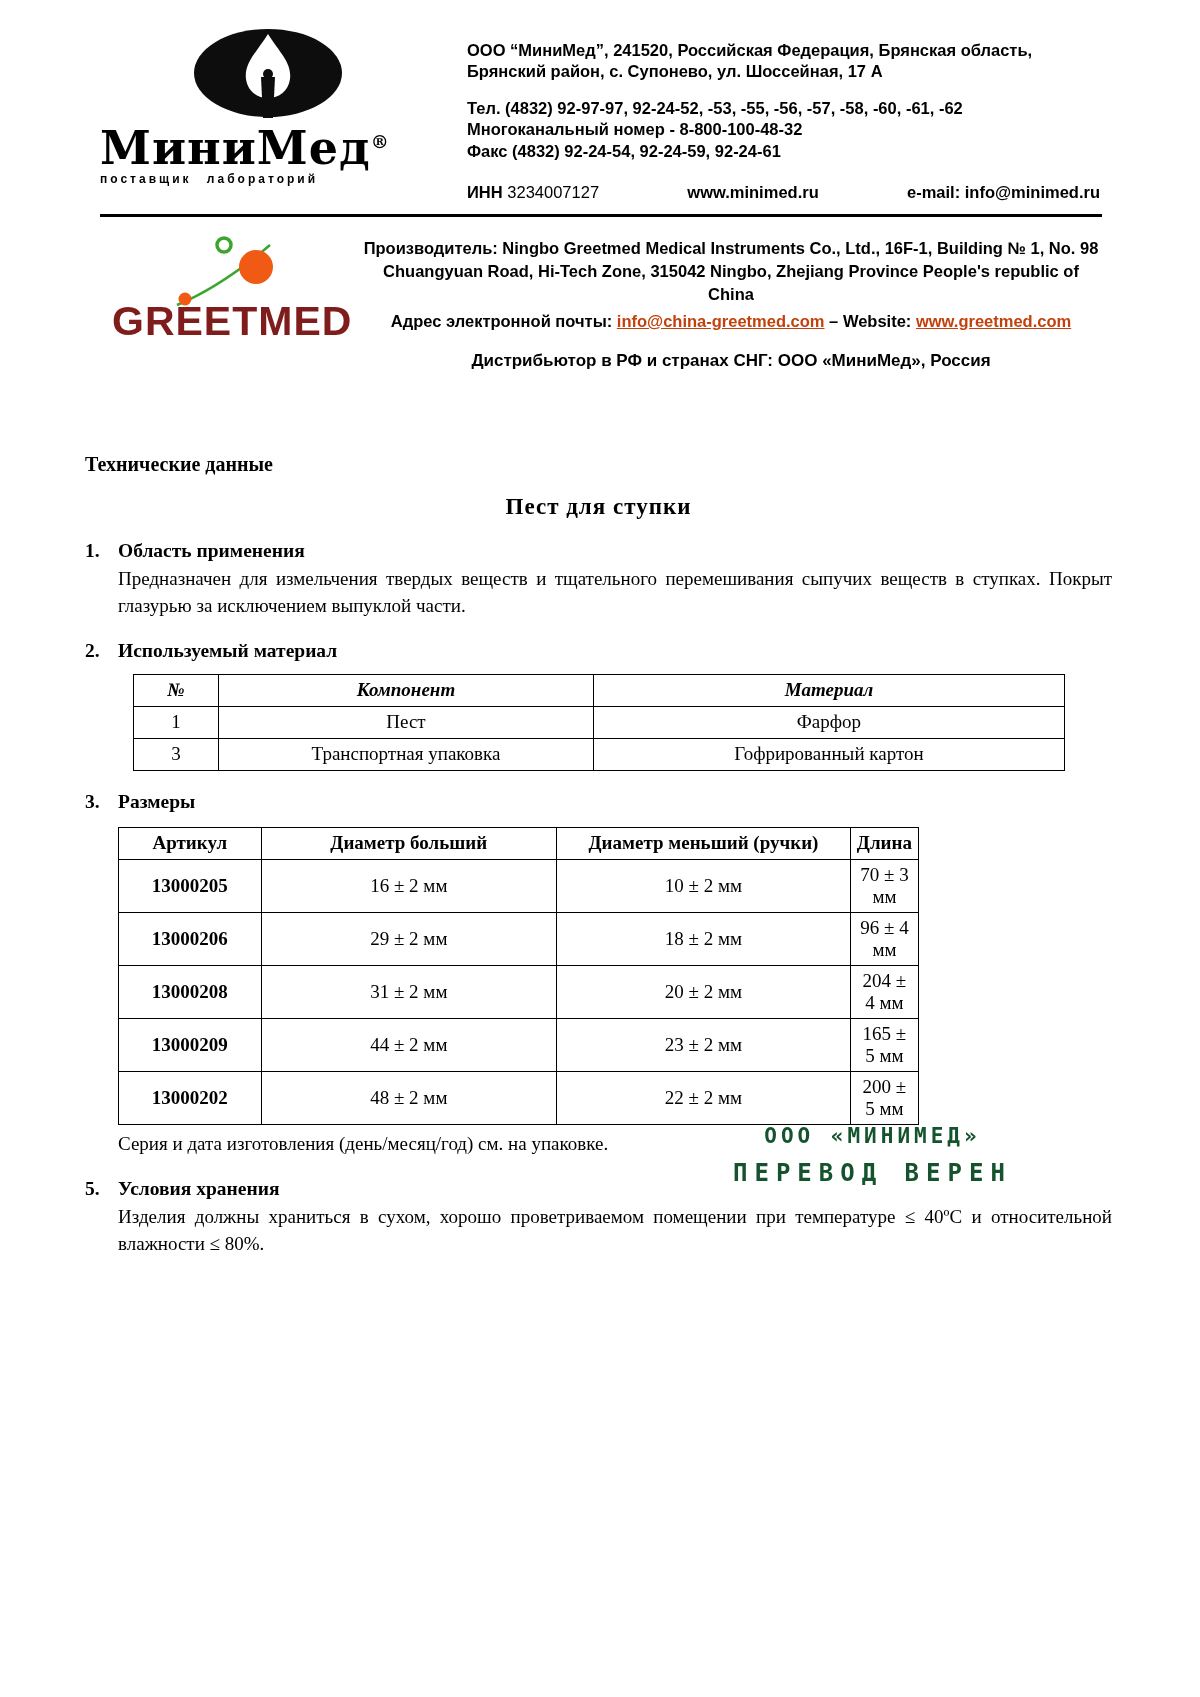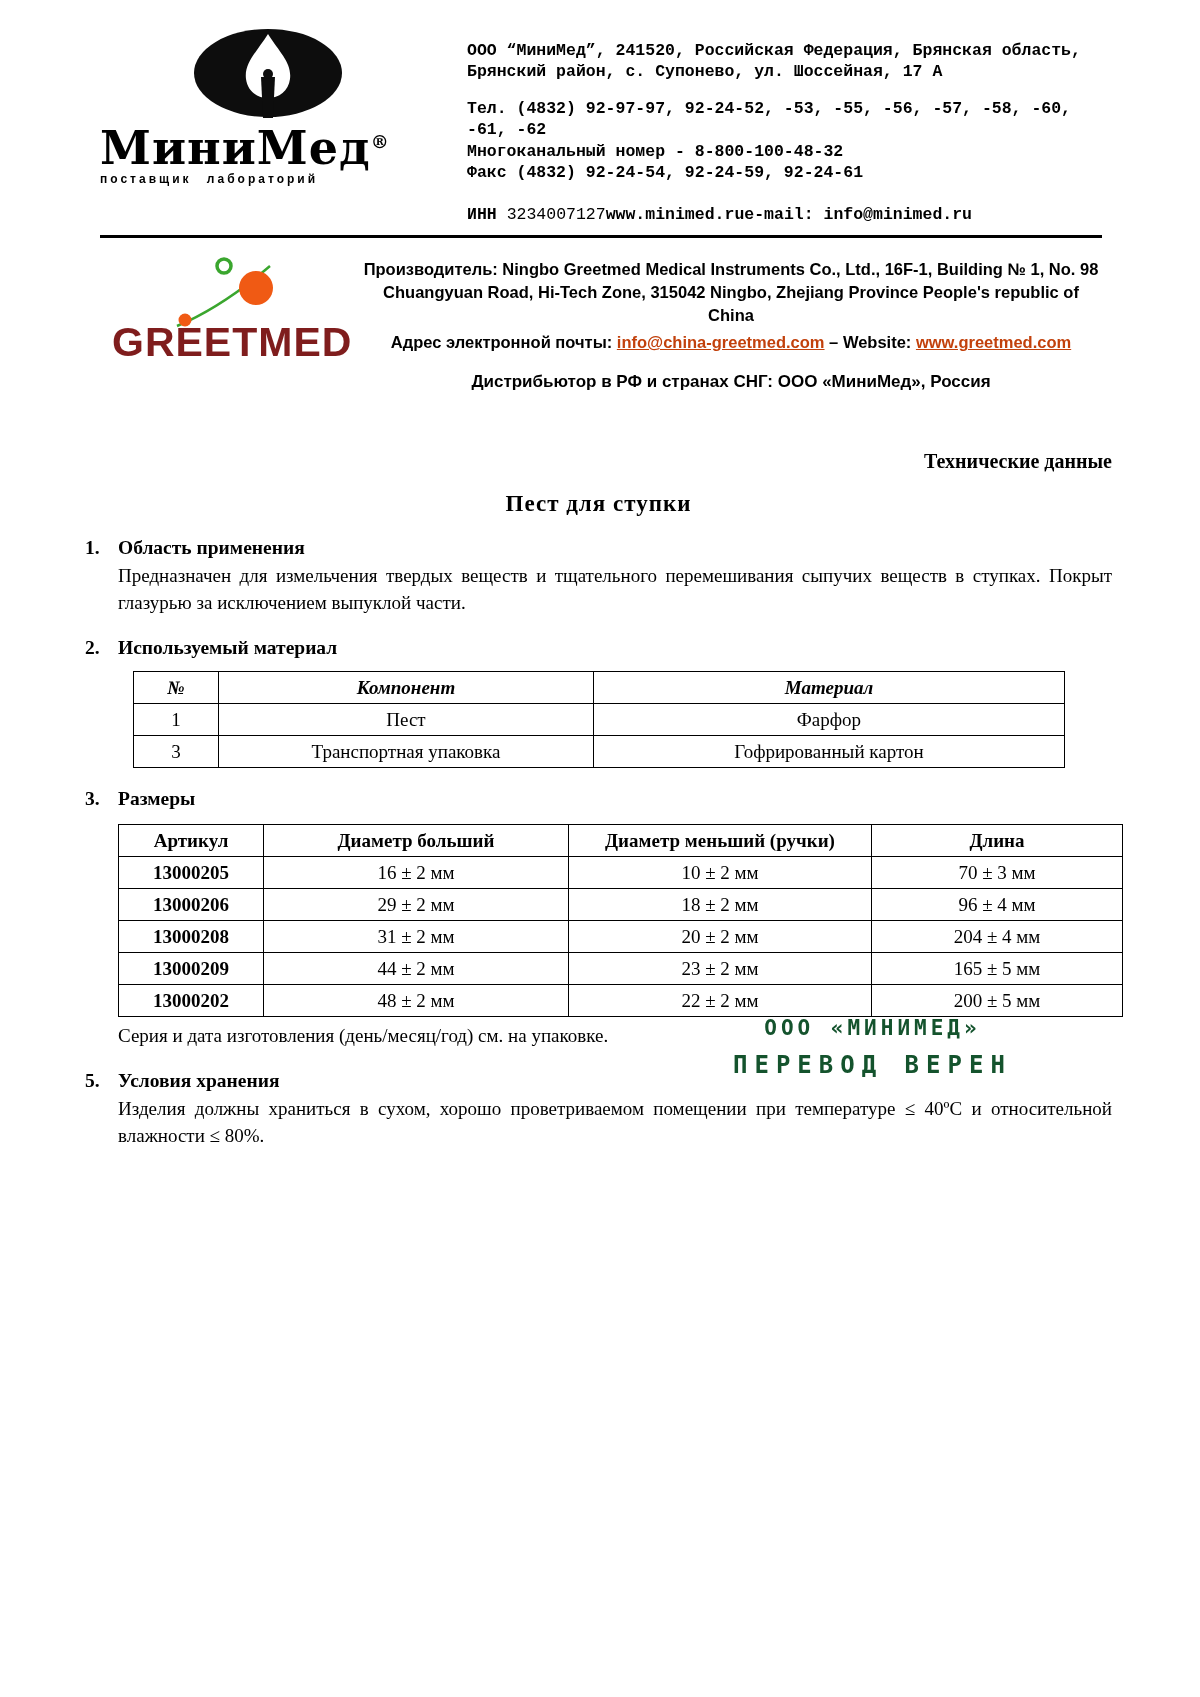--- a/index.html
+++ b/index.html
@@ -16,25 +16,25 @@
   .brand-name {
     font-family:"DejaVu Serif", serif; font-weight:bold; font-size:46px;
     letter-spacing:1px; line-height:1.05; margin-top:2px; white-space:nowrap;
   }
   .brand-name .reg { font-size:18px; vertical-align:super; font-weight:bold; }
   .brand-tagline {
     font-family:"Liberation Sans", sans-serif; font-weight:bold; font-size:12px;
     letter-spacing:3px; word-spacing:9px; white-space:nowrap;
   }
   .contact-block {
-    flex:1; font-family:Liberation Mono, monospace; font-weight:bold;
+    flex:1; font-family:Liberation Sans, sans-serif; font-weight:bold;
     font-size:16.5px; line-height:1.3; padding-top:12px;
   }
   .contact-block p { margin-bottom:15px; }
-  .inn-row { display:flex; justify-content:flex-start; align-items:baseline; margin-top:20px; }
+  .inn-row { display:flex; justify-content:space-between; align-items:baseline; margin-top:20px; }
   .inn-value { font-weight:normal; }
 
   .rule { border-top:3px solid #000; margin:10px 98px 0 100px; }
 
   
   .manufacturer { display:flex; padding:14px 98px 0 112px; gap:36px; }
   .greetmed-logo { position:relative; width:212px; height:118px; flex:0 0 auto; }
   .greetmed-deco { position:absolute; top:0; left:10px; }
   .greetmed-text {
     position:absolute; bottom:4px; left:0;
@@ -42,38 +42,38 @@
     letter-spacing:1px; color:#7f1d1d; white-space:nowrap;
   }
   .manu-text { flex:1; text-align:center; font-family:"Liberation Sans", sans-serif; font-size:16.5px; line-height:1.4; padding-top:6px; }
   .manu-lines { font-weight:bold; }
   .manu-contact { font-weight:bold; margin-top:4px; }
   .manu-contact a { color:#c2410c; text-decoration:underline; cursor:pointer; }
   .distributor { font-weight:bold; font-size:17px; margin-top:16px; }
 
   
   main { padding:0 88px 0 85px; }
-  .doc-title { text-align:right; font-size:20px; font-weight:bold; margin-top:56px; }
+  .doc-title { text-align:left; font-size:20px; font-weight:bold; margin-top:80px; }
   .doc-subtitle { text-align:center; font-size:23px; font-weight:bold; letter-spacing:1px; margin-top:18px; }
 
   .sec { font-weight:bold; font-size:19.5px; margin-top:20px; }
   .sec .num { display:inline-block; width:33px; }
   .body-text {
     margin-left:33px; font-size:19px; line-height:1.42; text-align:justify; margin-top:4px;
   }
 
   table { border-collapse:collapse; font-size:19px; }
   th, td { border:1px solid #000; text-align:center; padding:4px 6px; height:32px; }
 
   .materials { width:932px; margin:12px 0 6px 48px; }
   .materials col.c-num { width:85px; }
   .materials col.c-comp { width:375px; }
   .materials th { font-style:italic; font-weight:bold; }
 
-  .sizes { width:1005px; margin:14px 0 6px 33px; }
+  .sizes { width:801px; margin:14px 0 6px 33px; }
   .sizes col.c-art { width:145px; }
   .sizes col.c-dl { width:305px; }
   .sizes col.c-ds { width:303px; }
   .sizes th { font-weight:bold; }
   .sizes td.article { font-weight:bold; }
 
   .sec4-wrap { position:relative; }
   .stamp {
     position:absolute; left:648px; top:-6px; text-align:center;
     font-family:"DejaVu Sans Mono", monospace; font-weight:bold; color:#14532d;

